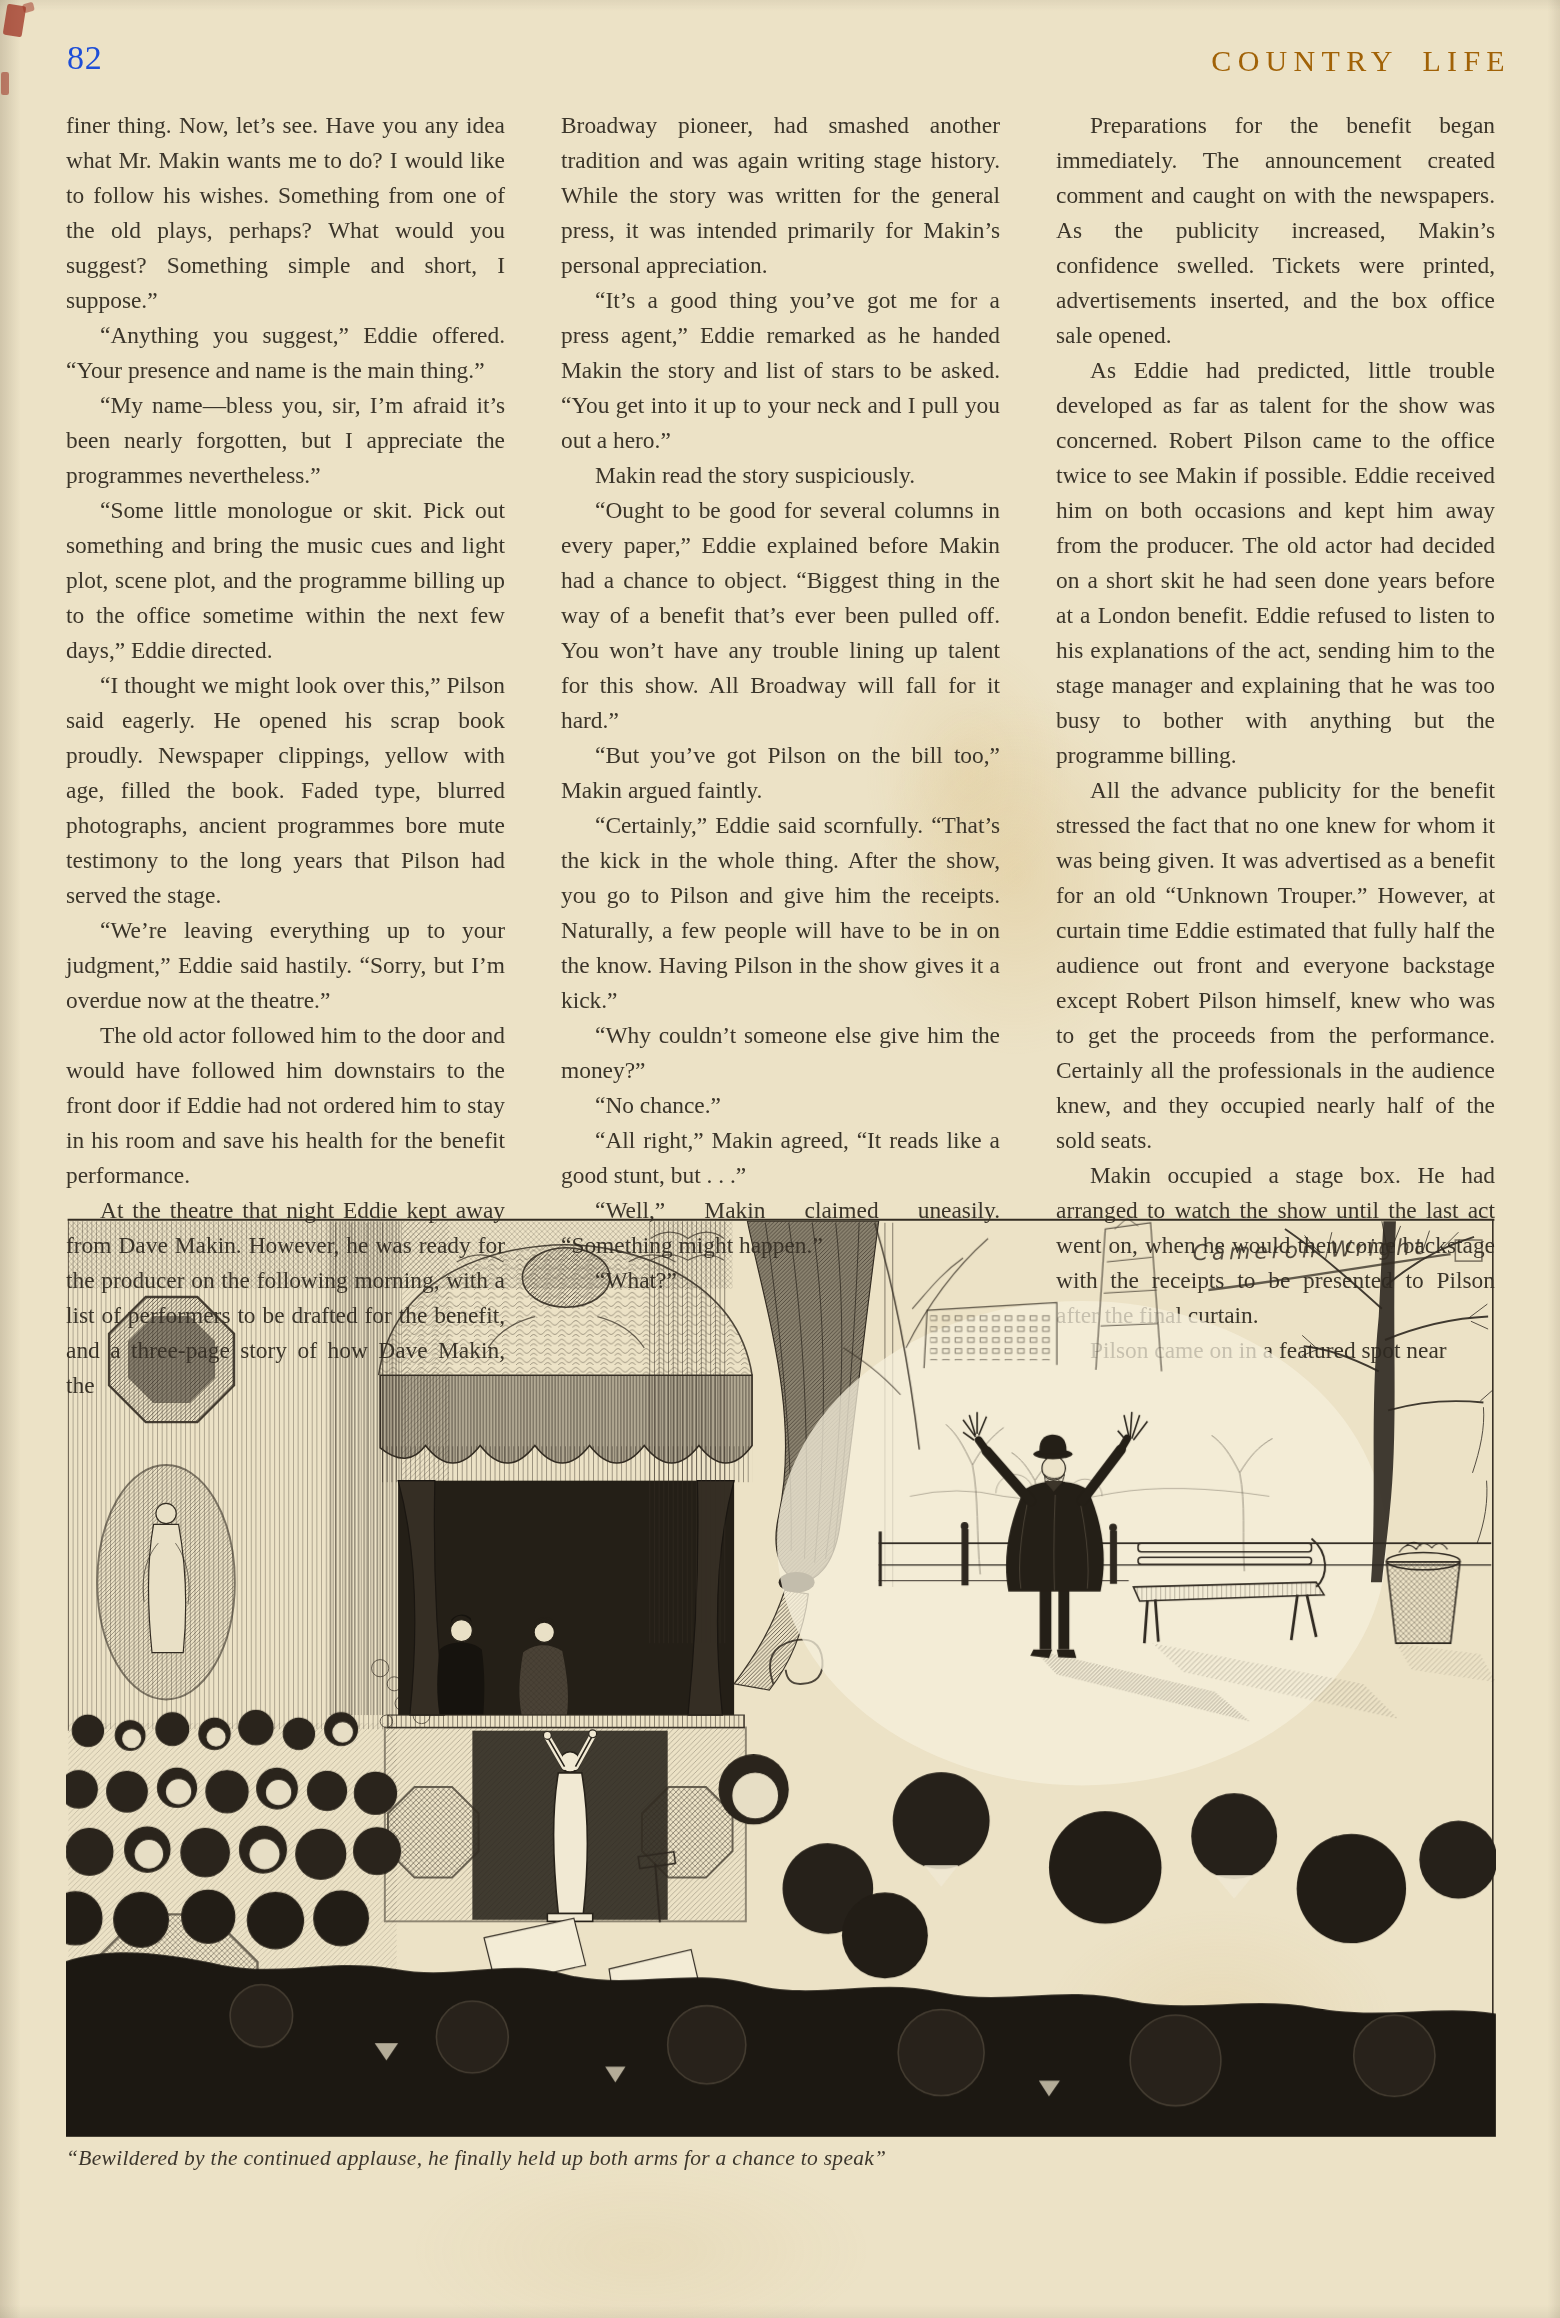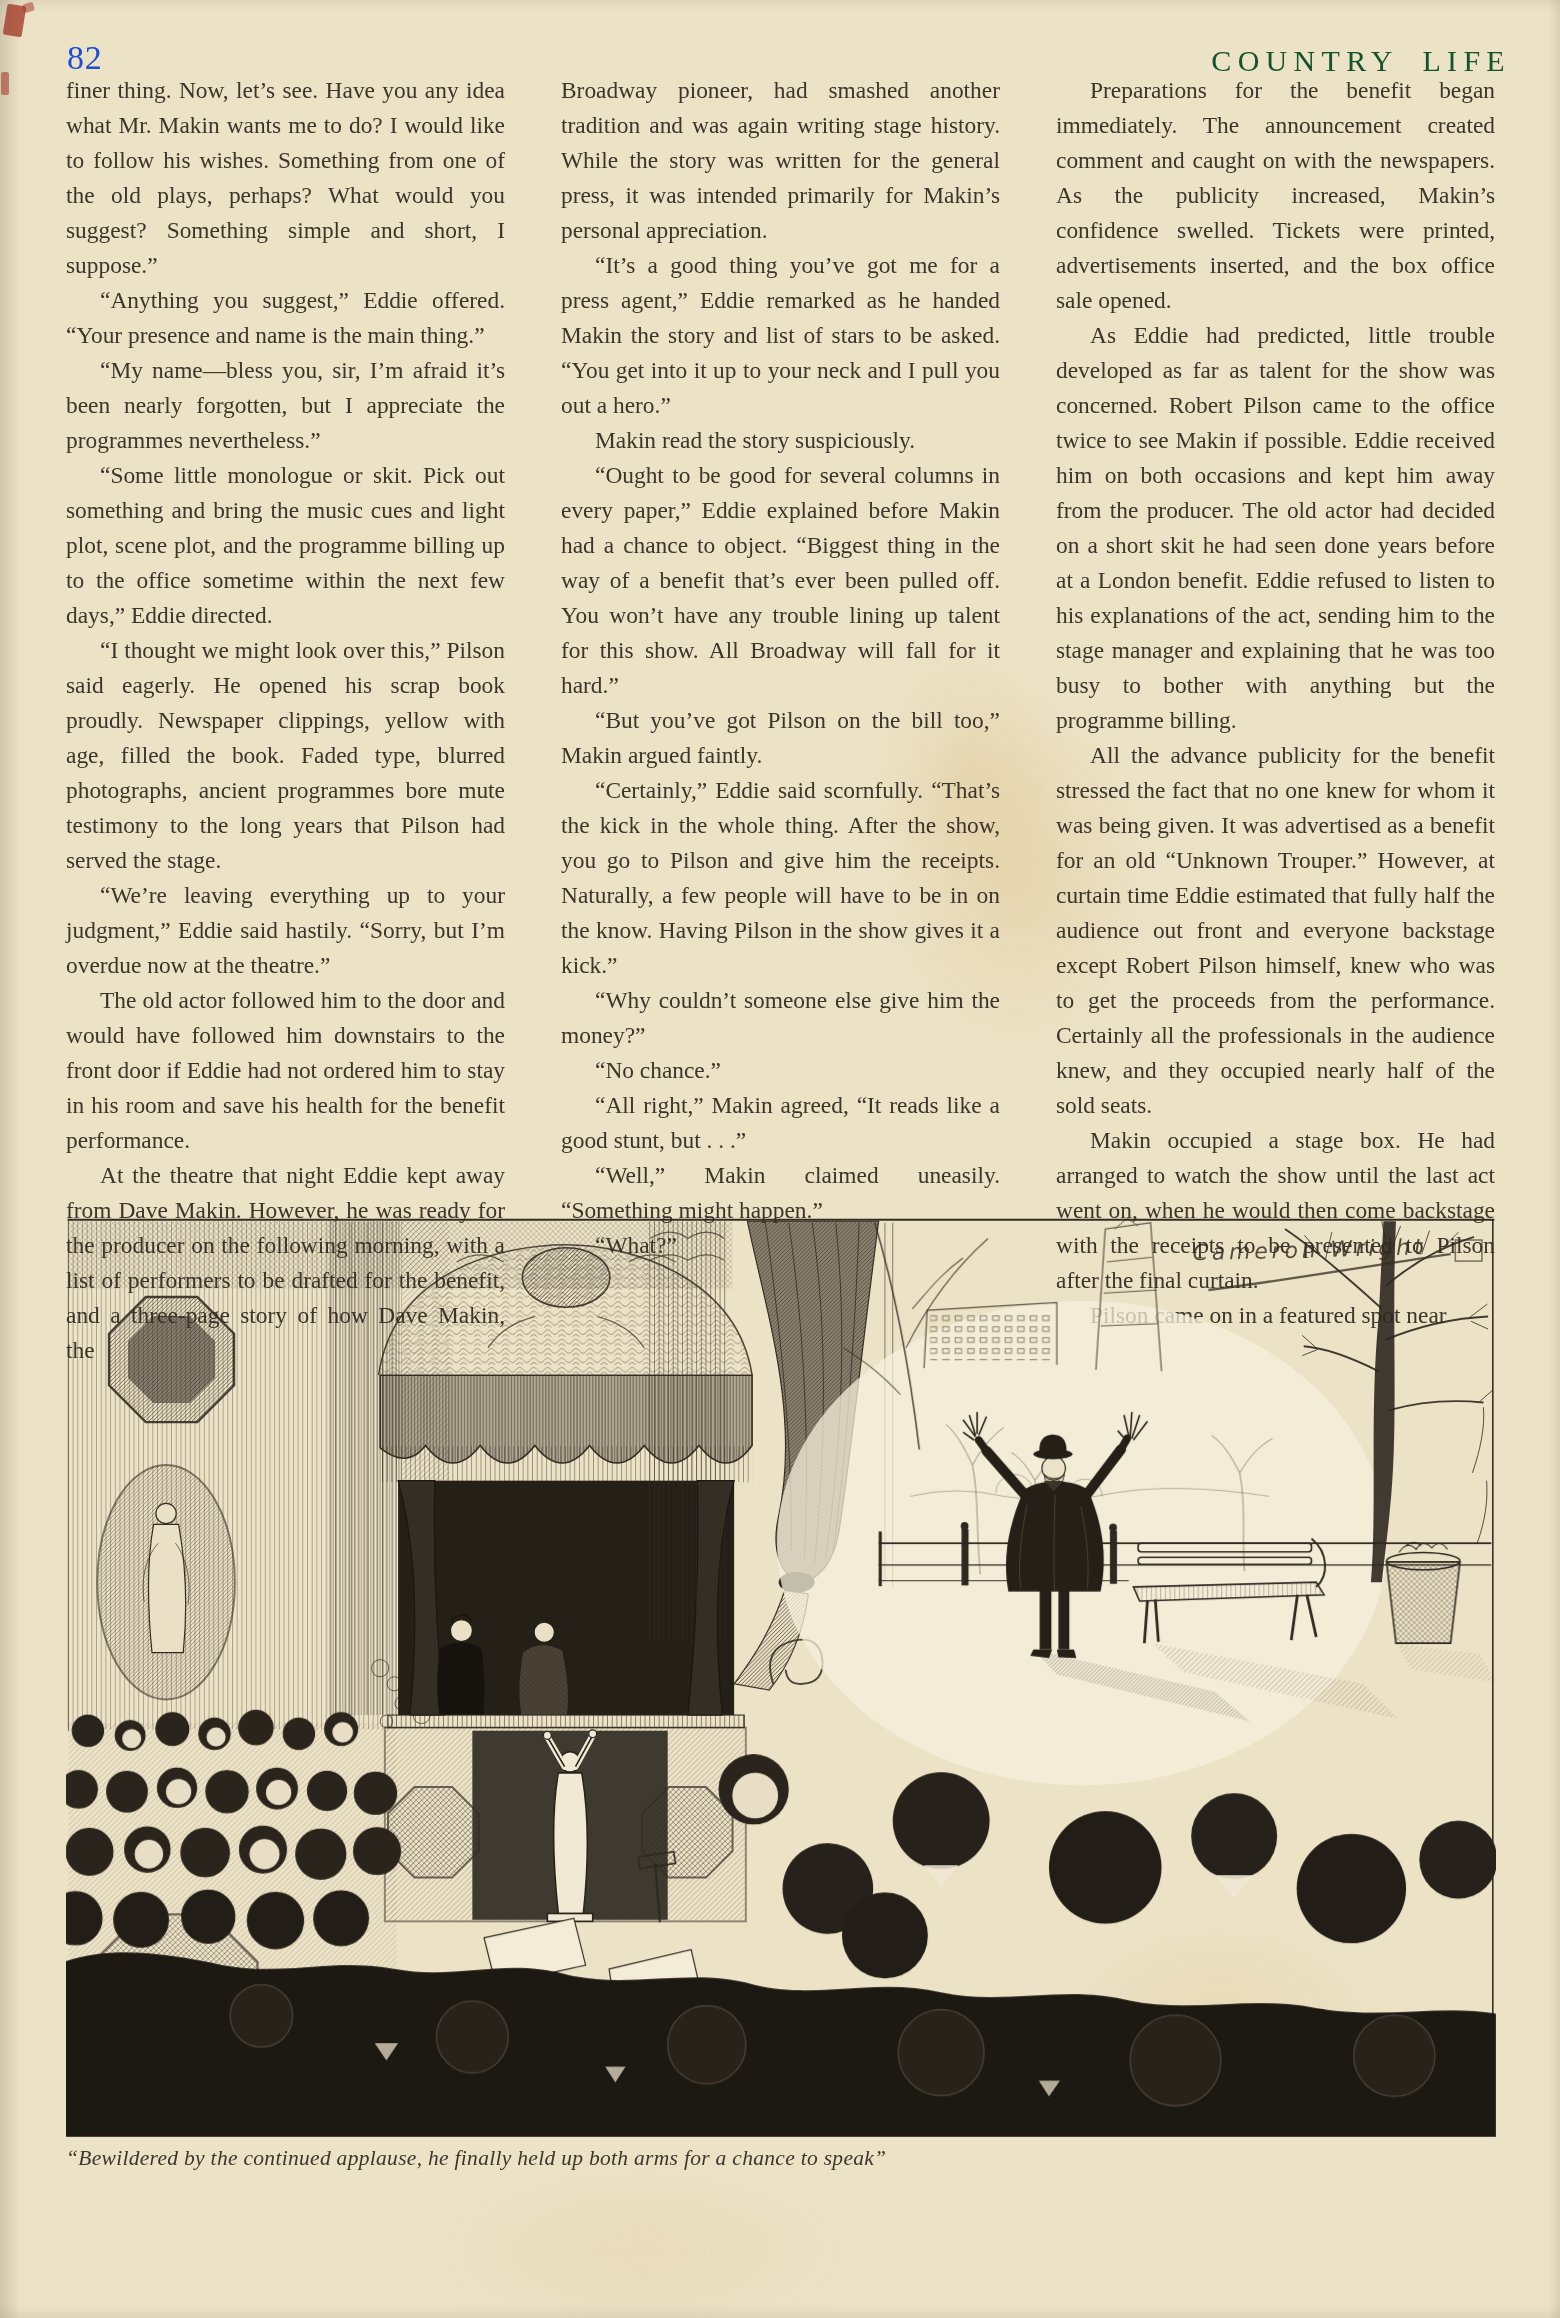--- a/index.html
+++ b/index.html
@@ -17,23 +17,23 @@
       linear-gradient(0deg, rgba(60,45,25,.08), rgba(60,45,25,0) 14px);
     font-family:"Liberation Serif", serif;
     color:#3b352a;
   }
   .edge-mark{position:absolute;background:#9d3122;border-radius:2.3px;}
   #mark1{left:4.7px;top:4.7px;width:19px;height:31px;transform:rotate(9deg);opacity:.75;}
   #mark2{left:0.8px;top:72px;width:8.6px;height:23.4px;opacity:.55;}
   #mark3{left:23.4px;top:3.1px;width:11px;height:9.4px;transform:rotate(-14deg);opacity:.5;}
 
   #page-number{position:absolute;left:67px;top:39px;font-size:34px;letter-spacing:0.8px;color:#1d4ed8;}
-  #masthead{position:absolute;right:50px;top:44px;font-size:30px;letter-spacing:6.3px;word-spacing:11px;color:#14532d;}
-
-  #columns{position:absolute;left:66px;top:73px;width:1430px;display:flex;gap:56px;}
+  #masthead{position:absolute;right:50px;top:44px;font-size:30px;letter-spacing:6.3px;word-spacing:11px;color:#a16207;}
+
+  #columns{position:absolute;left:66px;top:108px;width:1430px;display:flex;gap:56px;}
   .col{width:439px;font-size:23.4px;line-height:35px;text-align:justify;color:#3b352a;}
   .col p{margin:0;text-indent:34px;hyphens:auto;-webkit-hyphens:auto;}
   .col p.cont{text-indent:0;}
 
   #illustration{position:absolute;left:66px;top:1215px;width:1430px;height:922px;}
   #illustration svg{display:block;width:1430px;height:922px;}
   #sig-text{font-family:"DejaVu Sans",sans-serif;font-style:italic;font-size:28px;letter-spacing:5px;fill:#332c22;opacity:.82;}
 
   #caption{position:absolute;left:66px;top:2146px;width:1430px;
     font-style:italic;font-size:21.5px;letter-spacing:0.3px;color:#3c362c;}

